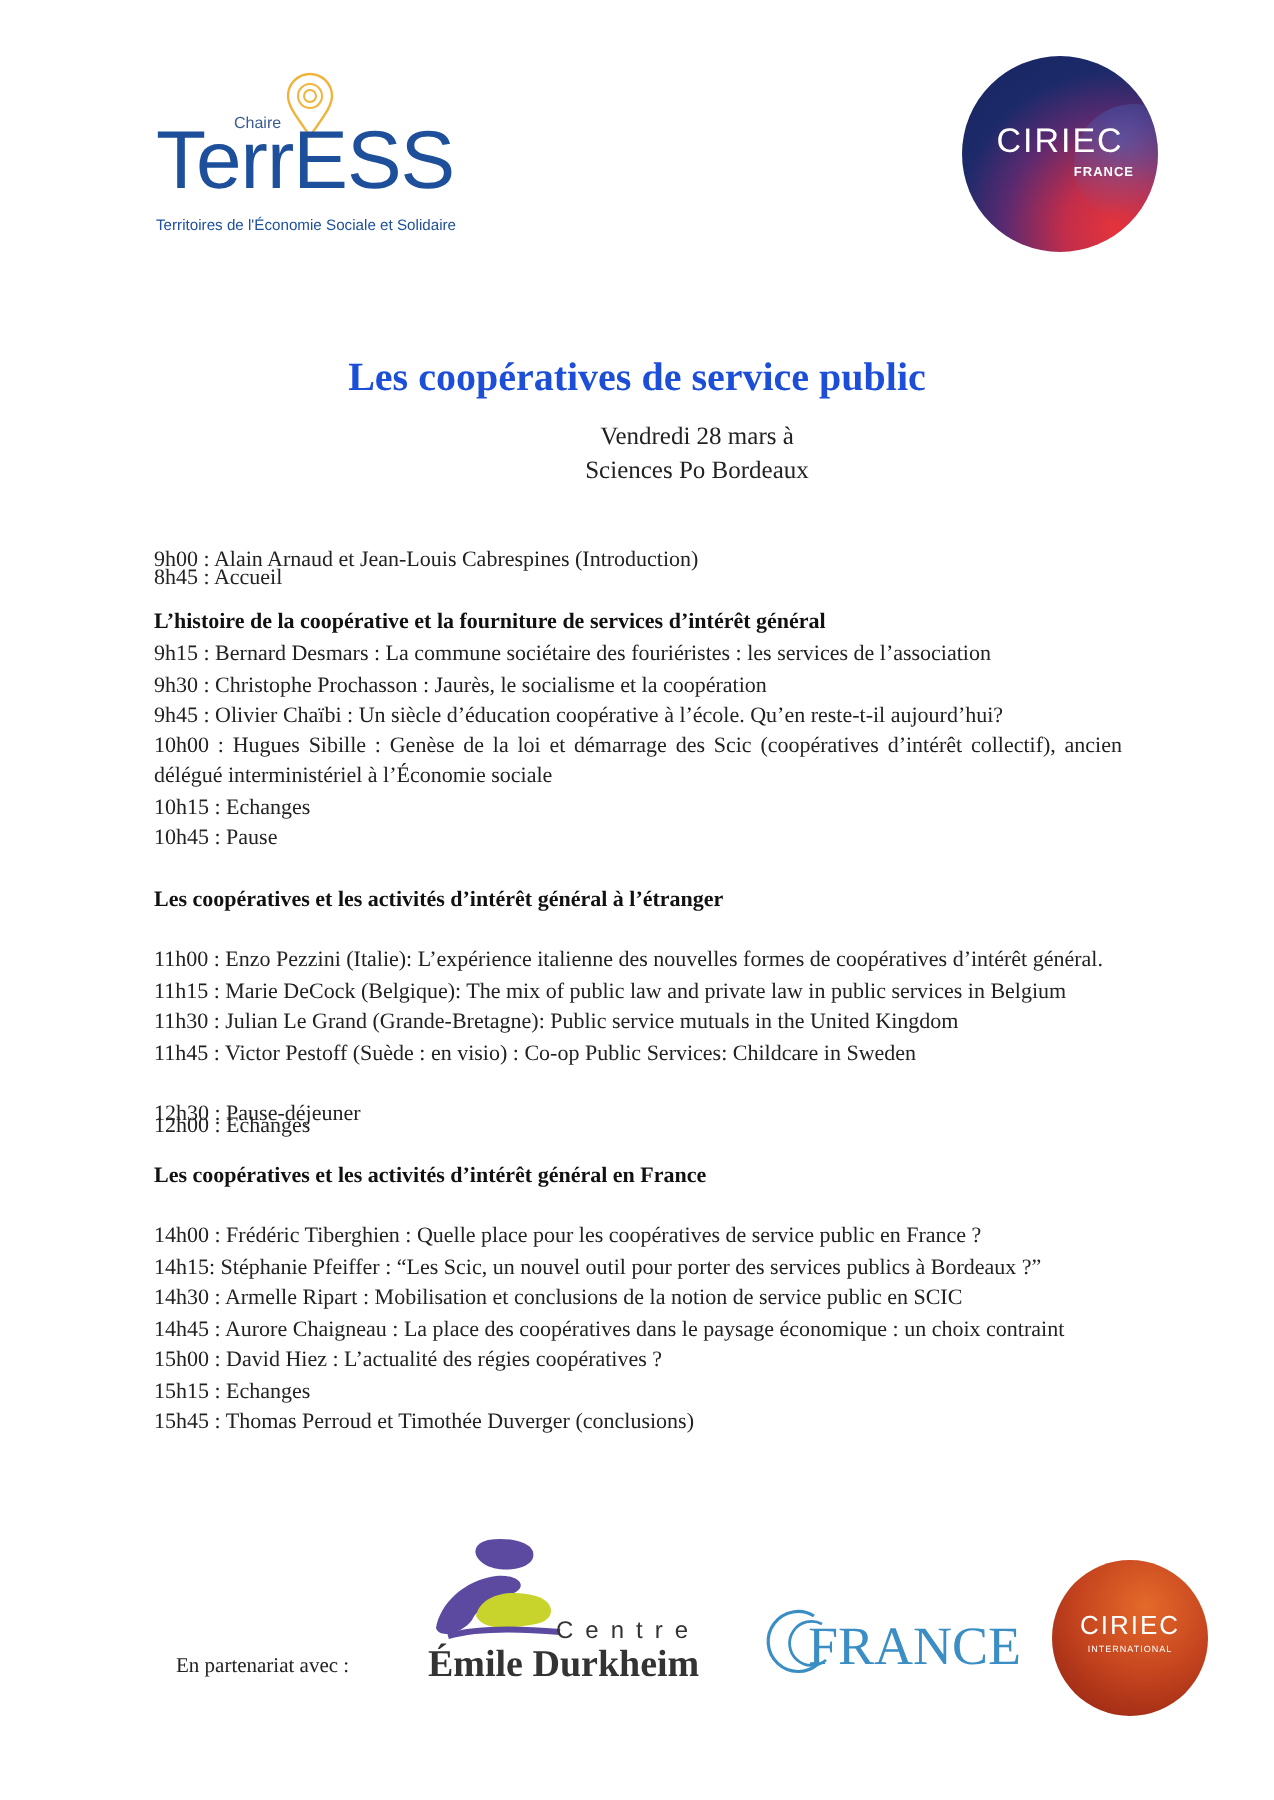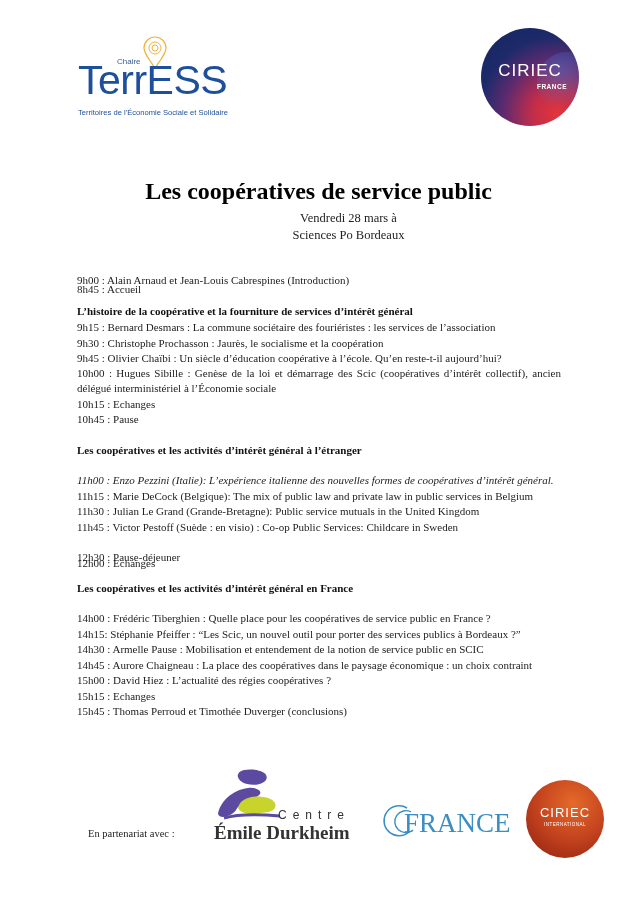--- a/index.html
+++ b/index.html
@@ -22,21 +22,21 @@
                background: radial-gradient(circle at 78% 88%, #e4343c 0%, #c22d4a 22%, #5a2a70 48%, #1d2a6a 68%, #16245f 100%);
                overflow: hidden; }
   .ciriec-fr .glow { position: absolute; left: 56px; top: 24px; width: 60px; height: 60px; border-radius: 50%;
                      background: radial-gradient(circle at 40% 30%, rgba(70,110,200,0.55), rgba(70,110,200,0) 70%); }
   .ciriec-fr .name { position: absolute; left: 0; right: 0; top: 33px; text-align: center;
                      font-family: "Liberation Sans", sans-serif; font-size: 17px; color: #fff; letter-spacing: 1px; font-weight: 300; }
   .ciriec-fr .sub { position: absolute; right: 12px; top: 55px; font-family: "Liberation Sans", sans-serif;
                     font-size: 6.5px; color: #fff; letter-spacing: 0.5px; font-weight: bold; }
 
   
-  .title { left: 0; width: 637px; top: 178px; text-align: center; font-size: 24px; font-weight: bold; color: #000000; }
+  .title { left: 0; width: 637px; top: 178px; text-align: center; font-size: 20px; font-weight: bold; color: #1d4ed8; }
   .subtitle { left: 0; width: 637px; text-align: center; font-size: 12.5px; color: #222; padding-left: 30px; }
 
   .line { left: 77px; font-size: 11px; color: #222; white-space: nowrap; line-height: 15px; }
   .line.wrap { white-space: normal; width: 484px; text-align: justify; text-align-last: left; }
   .heading { left: 77px; font-size: 11px; font-weight: bold; color: #111; white-space: nowrap; }
 
   
   .partner-label { left: 88px; top: 828px; font-size: 10.5px; color: #222; }
   .durkheim { left: 210px; top: 768px; width: 160px; height: 80px; }
   .durkheim .centre { position: absolute; left: 68px; top: 40px; font-family: "Liberation Sans", sans-serif;
@@ -83,31 +83,31 @@
 
 <div class="abs heading" style="top:305px;">L’histoire de la coopérative et la fourniture de services d’intérêt général</div>
 <div class="abs line" style="top:320px;">9h15 : Bernard Desmars : La commune sociétaire des fouriéristes : les services de l’association</div>
 <div class="abs line" style="top:336px;">9h30 : Christophe Prochasson : Jaurès, le socialisme et la coopération</div>
 <div class="abs line" style="top:351px;">9h45 : Olivier Chaïbi : Un siècle d’éducation coopérative à l’école. Qu’en reste-t-il aujourd’hui?</div>
 <div class="abs line wrap" style="top:366px;">10h00 : Hugues Sibille : Genèse de la loi et démarrage  des Scic (coopératives d’intérêt collectif), ancien délégué interministériel à l’Économie sociale</div>
 <div class="abs line" style="top:397px;">10h15 : Echanges</div>
 <div class="abs line" style="top:412px;">10h45 : Pause</div>
 
 <div class="abs heading" style="top:444px;">Les coopératives et les activités d’intérêt général à l’étranger</div>
-<div class="abs line" style="top:473px;font-style:italic;">11h00 : Enzo Pezzini (Italie): L’expérience italienne des nouvelles formes de coopératives d’intérêt général.</div>
+<div class="abs line" style="top:473px;">11h00 : Enzo Pezzini (Italie): L’expérience italienne des nouvelles formes de coopératives d’intérêt général.</div>
 <div class="abs line" style="top:489px;">11h15 : Marie DeCock (Belgique): The mix of public law and private law in public services in Belgium</div>
 <div class="abs line" style="top:504px;">11h30 : Julian Le Grand (Grande-Bretagne):  Public service mutuals in the United Kingdom</div>
 <div class="abs line" style="top:520px;">11h45 : Victor Pestoff (Suède : en visio) : Co-op Public Services: Childcare in Sweden</div>
 <div class="abs line" style="top:556px;">12h00 : Echanges</div>
 <div class="abs line" style="top:550px;">12h30 : Pause-déjeuner</div>
 
 <div class="abs heading" style="top:582px;">Les coopératives et les activités d’intérêt général en France</div>
 <div class="abs line" style="top:611px;">14h00 : Frédéric Tiberghien : Quelle place pour les coopératives de service public en France ?</div>
 <div class="abs line" style="top:627px;">14h15: Stéphanie Pfeiffer : “Les Scic, un nouvel outil pour porter des services publics à Bordeaux ?”</div>
-<div class="abs line" style="top:642px;">14h30 : Armelle Pause : Mobilisation et entendement de la notion de service public en SCIC</div>
+<div class="abs line" style="top:642px;">14h30 : Armelle Ripart : Mobilisation et conclusions de la notion de service public en SCIC</div>
 <div class="abs line" style="top:658px;">14h45 : Aurore Chaigneau : La place des coopératives dans le paysage économique : un choix contraint</div>
 <div class="abs line" style="top:673px;">15h00 : David Hiez : L’actualité des régies coopératives ?</div>
 <div class="abs line" style="top:689px;">15h15 : Echanges</div>
 <div class="abs line" style="top:704px;">15h45 : Thomas Perroud et Timothée Duverger (conclusions)</div>
 
 <div class="abs partner-label">En partenariat avec :</div>
 
 <div class="abs durkheim">
   <svg style="position:absolute;left:4px;top:0;" width="70" height="52" viewBox="0 0 70 52">
     <path d="M30 2 C42 0 56 4 52 12 C48 18 34 18 28 14 C22 10 22 4 30 2 Z" fill="#5b4aa0"></path>

